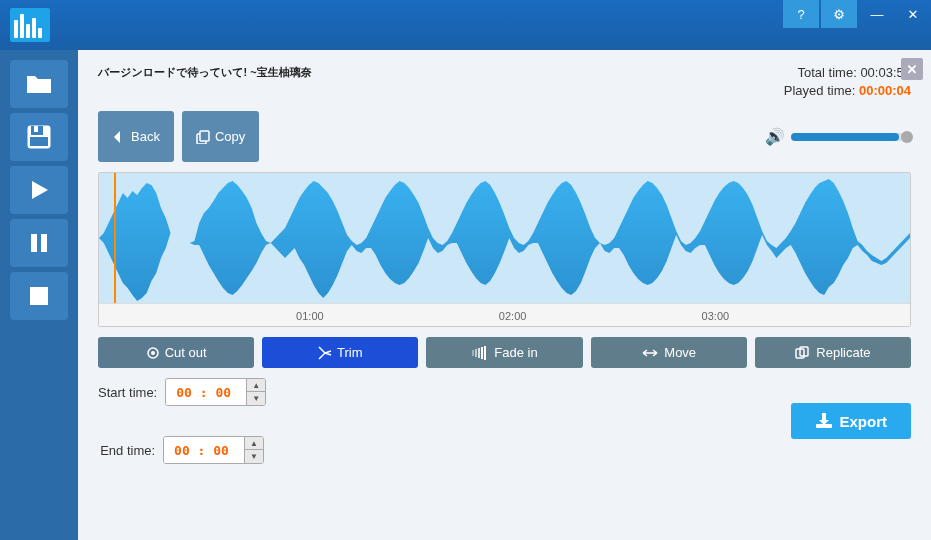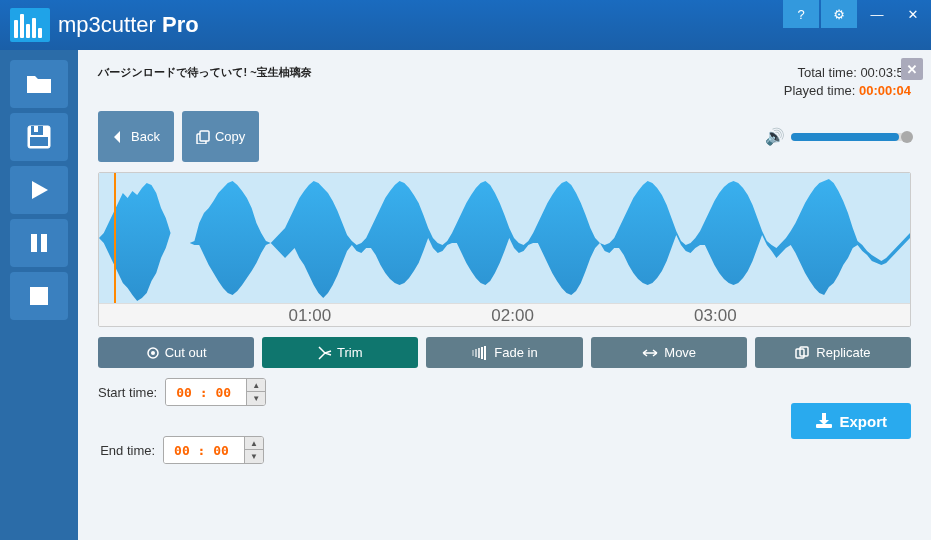--- a/index.html
+++ b/index.html
@@ -242,21 +242,21 @@
       height: 25px;
       background: #f5f5f5;
       border-top: 1px solid #ddd;
       display: flex;
       align-items: center;
       padding: 0 0;
       position: relative;
     }
     .timeline-mark {
       position: absolute;
-      font-size: 17px;
+      font-size: 11px;
       color: #666;
       transform: translateX(-50%);
     }
 
     
     .action-bar {
       display: flex;
       gap: 8px;
     }
     .action-btn {
@@ -267,21 +267,21 @@
       background: #607d8b;
       color: white;
       border: none;
       border-radius: 3px;
       font-size: 13px;
       cursor: pointer;
       flex: 1;
       justify-content: center;
     }
     .action-btn.cutout { background: #5a7a90; }
-    .action-btn.trim { background: #0f766e; }
+    .action-btn.trim { background: #1d4ed8; }
     .action-btn.fadein { background: #607d8b; }
     .action-btn.fadeout { background: #607d8b; }
     .action-btn.move { background: #607d8b; }
     .action-btn.replicate { background: #607d8b; }
 
     
     .time-inputs {
       display: flex;
       align-items: center;
       gap: 30px;
@@ -352,23 +352,20 @@
 
 <div class="title-bar">
   <div class="title-bar-logo">
     <div class="logo-bars">
       <div class="logo-bar" style="height:18px"></div>
       <div class="logo-bar" style="height:24px"></div>
       <div class="logo-bar" style="height:14px"></div>
       <div class="logo-bar" style="height:20px"></div>
       <div class="logo-bar" style="height:10px"></div>
     </div>
-    <span class="title-text">
-      <span>mp3cutter</span> <strong>Pro</strong>
-    </span>
   </div>
   <div class="title-bar-controls">
     <button class="title-btn help">?</button>
     <button class="title-btn settings">⚙</button>
     <button class="title-btn">—</button>
     <button class="title-btn close">✕</button>
   </div>
 </div>
 
 <div class="main-layout">

